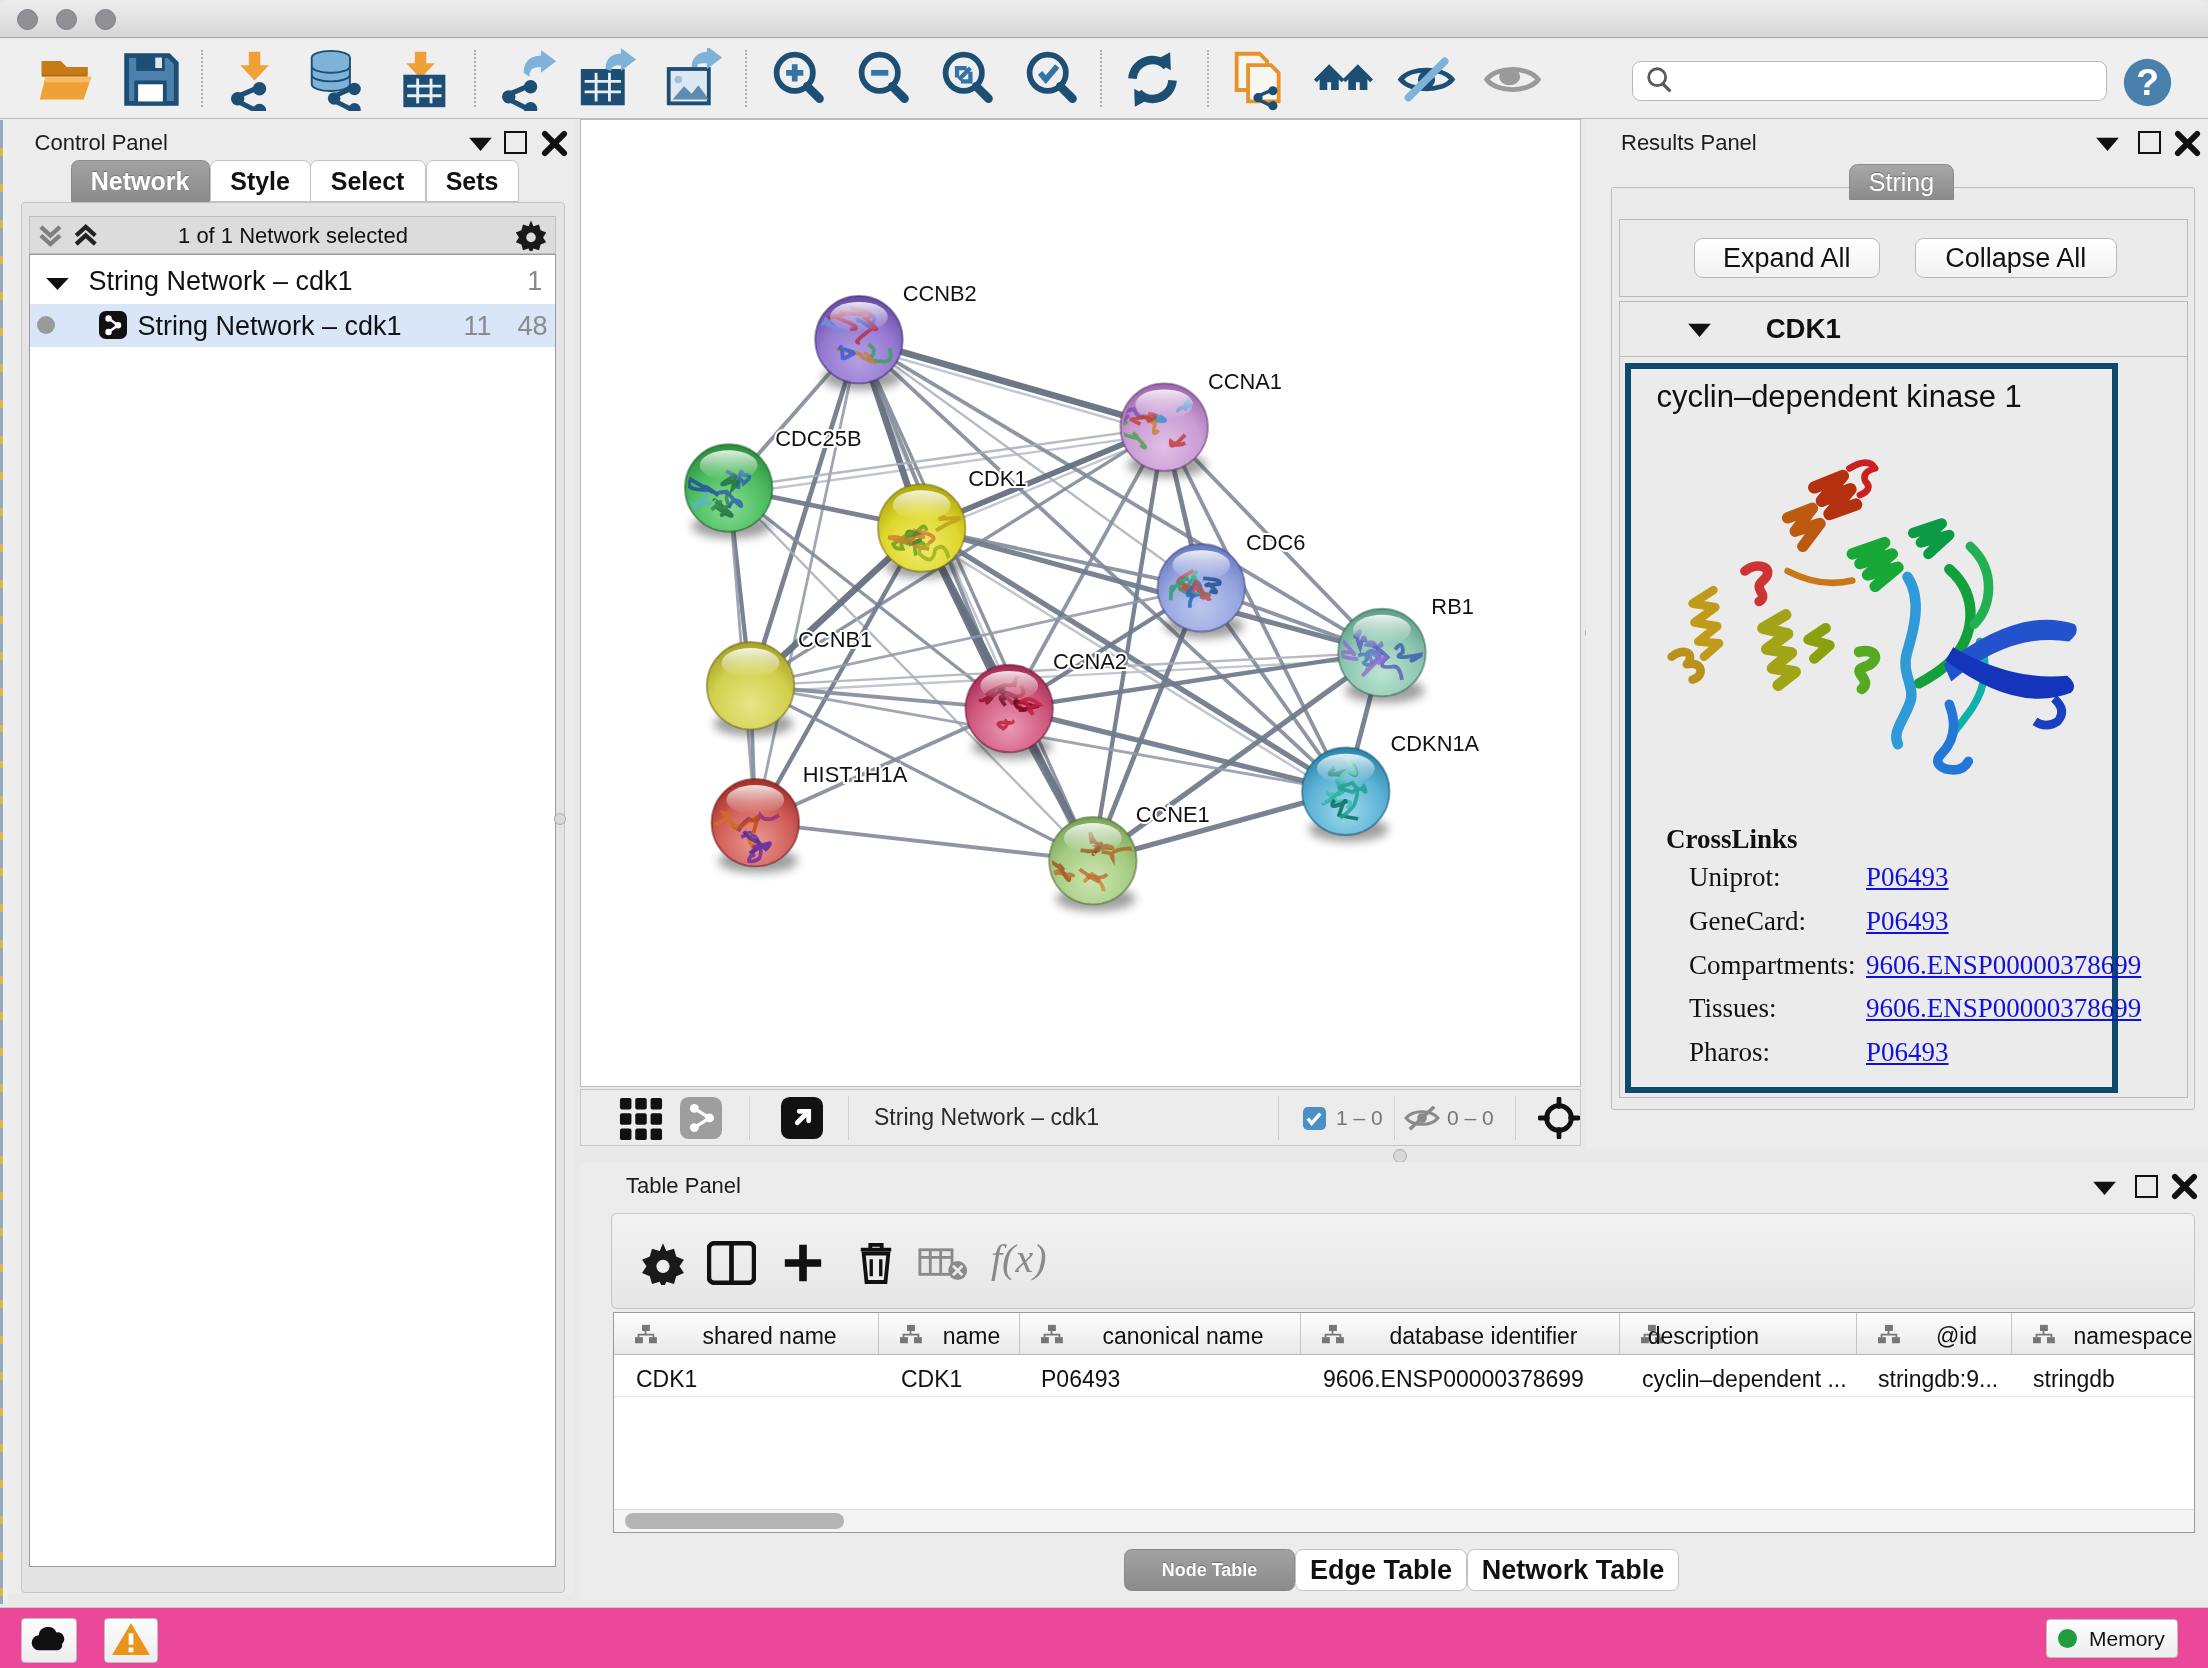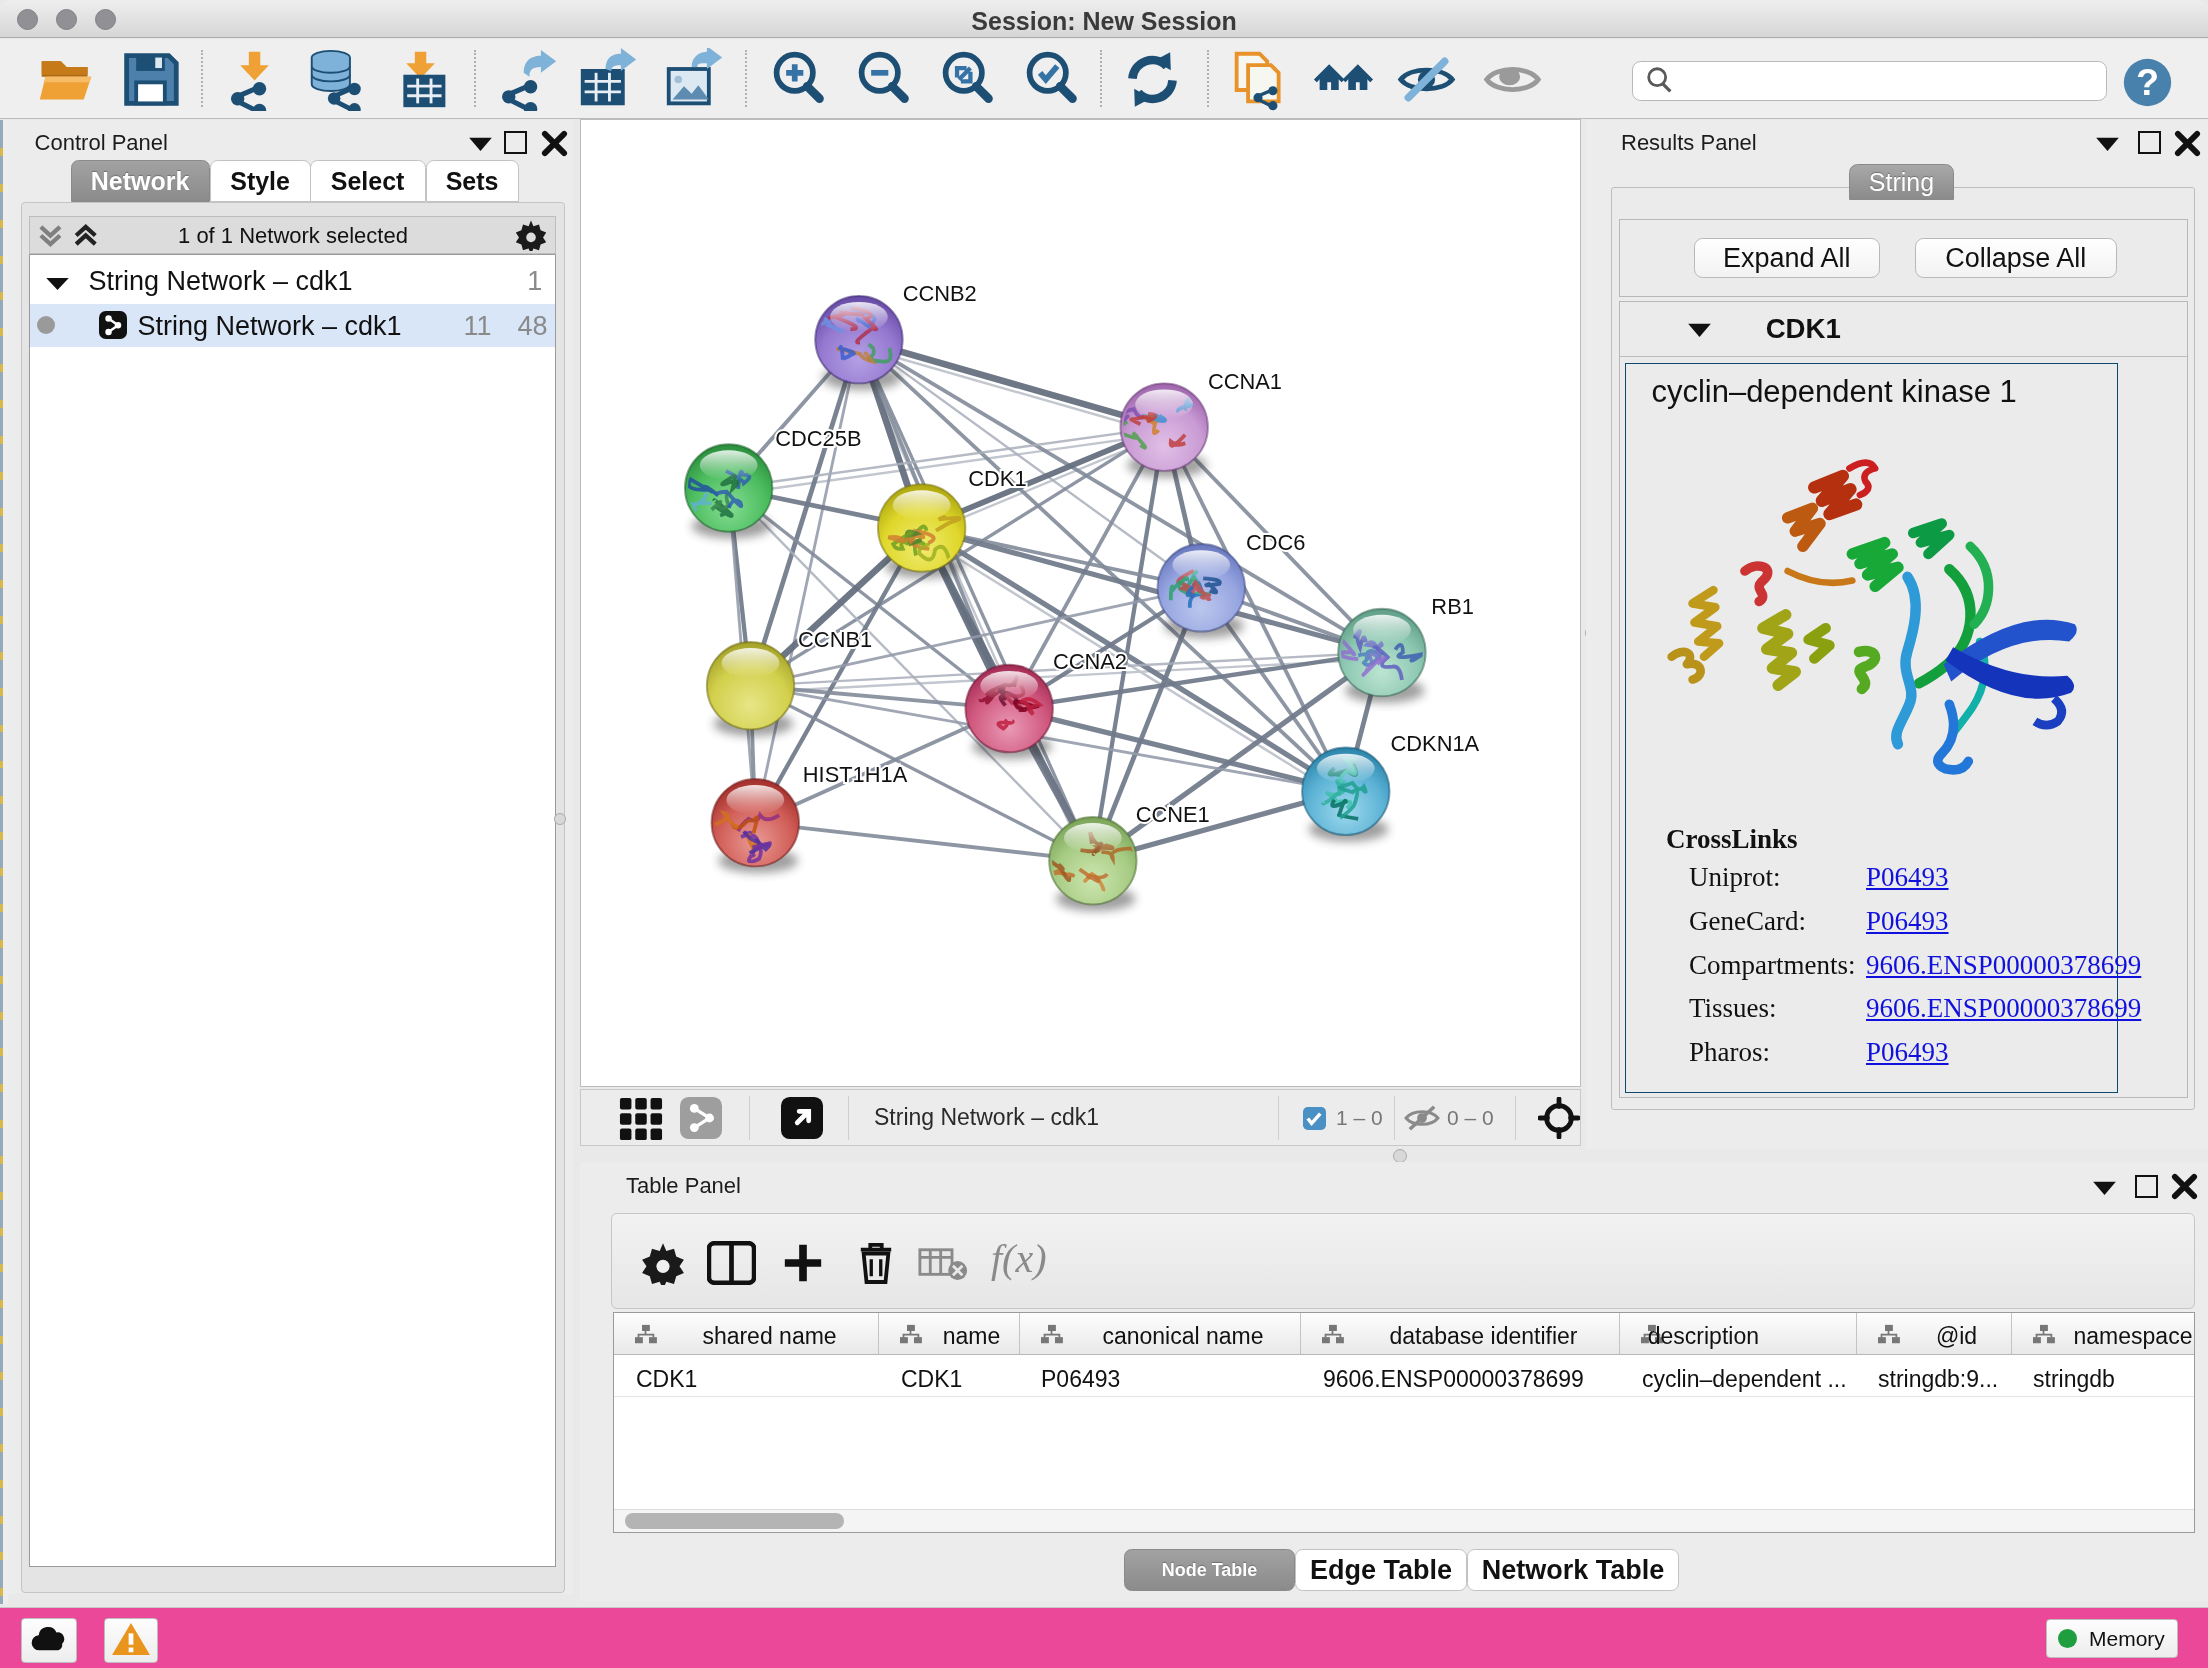--- a/index.html
+++ b/index.html
@@ -18,21 +18,20 @@
 .tabsel { background:linear-gradient(#a2a2a2,#8b8b8b) !important; color:#ffffff !important; border-color:#8a8a8a !important; text-shadow:0 -1px 1px #707070; }
 .btn { position:absolute; background:linear-gradient(#ffffff,#f2f2f2); border:1.9px solid #b8b8b8; border-radius:8.6px; font-size:27px; color:#111; text-align:center; }
 a.lnk { color:#1111dd; text-decoration:underline; }
 </style></head>
 <body>
 
 <div class="titlebar">
   <div class="tl" style="left:17px"></div>
     <div class="tl" style="left:56px"></div>
     <div class="tl" style="left:95px"></div>
-  <div class="title">Session: New Session</div>
 </div>
 
 <div class="toolbar">
 <div class="ti" style="left:36px;top:8.6px;width:63px;height:63px"><svg width="63" height="63" viewBox="0 0 66 66">
         <path d="M6 14 h20 l6 6 h22 v10 H6 z" fill="#b06a10"></path>
 <path d="M6 14 h20 l6 6 h22 v8 H6 z" fill="#c77b18"></path>
 <path d="M10 30 h48 l-8 24 H4 z" fill="#f0a135"></path>
 <path d="M10 30 h48 l-2 6 H8 z" fill="#f6bc66"></path>
       </svg></div>
 <div class="ti" style="left:119px;top:8.6px;width:63px;height:63px"><svg width="63" height="63" viewBox="0 0 66 66">
@@ -629,21 +628,21 @@
       <div class="btn" style="left:74px;top:18px;width:186px;height:40px;line-height:38px">Expand All</div>
       <div class="btn" style="left:295px;top:18px;width:202px;height:40px;line-height:38px">Collapse All</div>
     </div>
     <div class="abs" style="left:6.7px;top:113px;width:569px;height:797px;border:1px solid #b8b8b8">
       <div class="abs" style="left:0;top:0;width:100%;height:55px;border-bottom:1px solid #bbb">
         <svg width="25" height="17" viewBox="0 0 26 18" style="position:absolute;left:67px;top:19px">
             <path d="M1 3 h24 l-12 14 z" fill="#111"></path>
           </svg>
         <div class="abs" style="left:146px;top:11.4px;font-size:27.6px;font-weight:bold;color:#111">CDK1</div>
       </div>
-      <div class="abs" style="left:5.7px;top:61px;width:493px;height:730px;border:1px solid #0c4a6e;background:#ebebeb">
+      <div class="abs" style="left:5.7px;top:61px;width:493px;height:730px;border:6px solid #0c4a6e;background:#ebebeb">
         <div class="abs" style="left:25px;top:9.5px;font-size:31px;color:#111">cyclin–dependent kinase 1</div>
       </div>
     </div>
   </div>
 </div>
 <svg width="447" height="333" viewBox="0 0 470 350" style="position:absolute;left:1664px;top:455px">
 <g fill="none" stroke-linecap="round" stroke-linejoin="round">
 <path d="M195 14 Q215 2 222 14 Q207 18 212 28 Q220 36 206 42" stroke="#cc2020" stroke-width="7"></path>
 <path d="M158 34 l30 -12 l-22 26 l30 -12 l-22 26 l28 -10" stroke="#b5300f" stroke-width="13"></path>
 <path d="M130 66 l26 -10 l-18 24 l26 -8 l-18 24" stroke="#bd5a12" stroke-width="12"></path>

